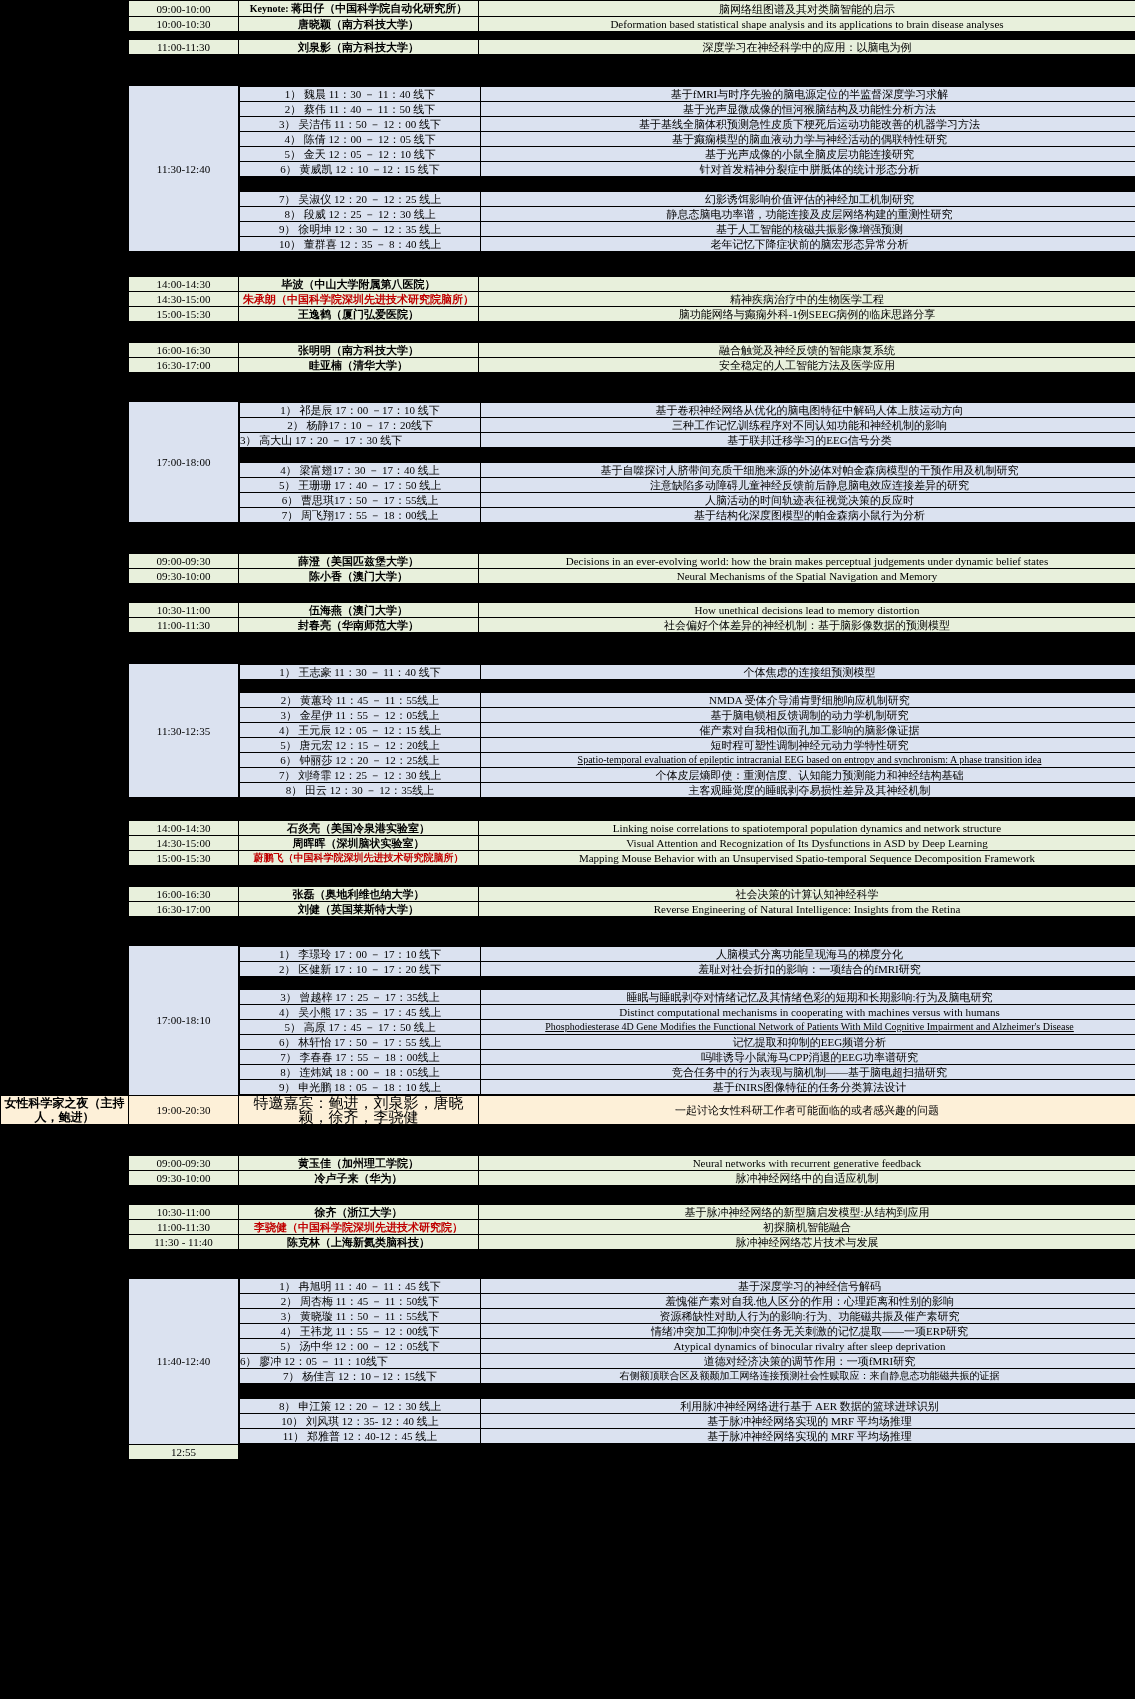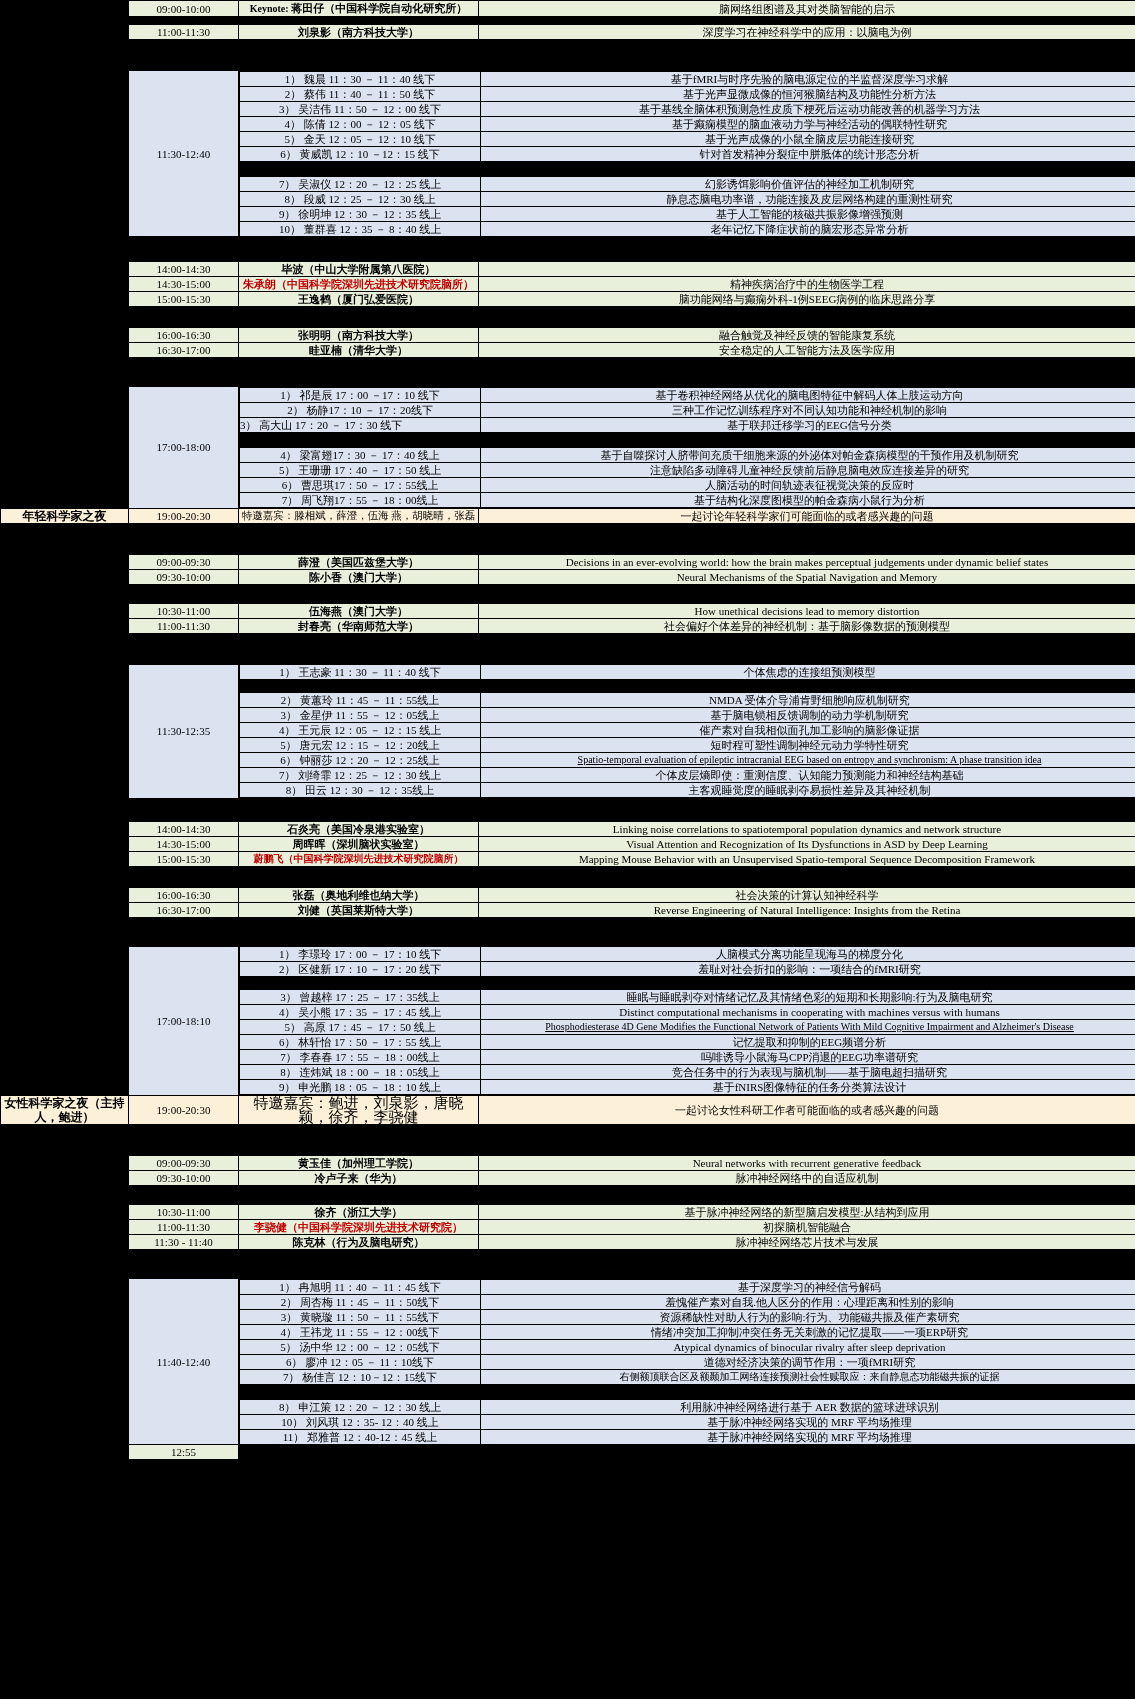--- a/index.html
+++ b/index.html
@@ -38,20 +38,26 @@
         <col class="c3">
       </colgroup>
 
   <tbody>
         <tr>
     <td class="c0" style="background:#000"></td>
     <td class="cell green">09:00-10:00</td>
     <td class="cell green"><span class="kw">Keynote:</span> <span class="name">蒋田仔（中国科学院自动化研究所）</span></td>
     <td class="cell green">脑网络组图谱及其对类脑智能的启示</td>
   </tr>
+  <tr>
+    <td style="background:#000"></td>
+    <td class="cell green">10:00-10:30</td>
+    <td class="cell green name">唐晓颖（南方科技大学）</td>
+    <td class="cell green lat">Deformation based statistical shape analysis and its applications to brain disease analyses</td>
+  </tr>
   <tr class="spacer-row">
           <td colspan="4"></td>
         </tr>
   <tr>
     <td style="background:#000"></td>
     <td class="cell green">11:00-11:30</td>
     <td class="cell green name">刘泉影（南方科技大学）</td>
     <td class="cell green">深度学习在神经科学中的应用：以脑电为例</td>
   </tr>
   <tr class="spacer-row">
@@ -191,26 +197,20 @@
                 </tr>
         <tr>
                   <td class="blue" style="text-align:center"><span>7）</span>&nbsp;<span>周飞翔17：55 － 18：00线上</span></td>
                   <td class="blue" style="text-align:center">基于结构化深度图模型的帕金森病小鼠行为分析</td>
                 </tr>
       </tbody>
             </table>
     </td>
   </tr>
 
-  <tr>
-    <td class="cell sess">年轻科学家之夜</td>
-    <td class="cell cream">19:00-20:30</td>
-    <td class="cell cream" style="font-size:10.5px">特邀嘉宾：滕相斌，薛澄，伍海 燕，胡晓晴，张磊</td>
-    <td class="cell cream">一起讨论年轻科学家们可能面临的或者感兴趣的问题</td>
-  </tr>
 
   <tr class="spacer-row">
           <td colspan="4" style="height:30px"></td>
         </tr>
 
   <tr>
           <td style="background:#000"></td>
     <td class="cell green">09:00-09:30</td>
     <td class="cell green name">薛澄（美国匹兹堡大学）</td>
     <td class="cell green lat">Decisions in an ever-evolving world: how the brain makes perceptual judgements under dynamic belief states</td>
@@ -419,21 +419,21 @@
         </tr>
   <tr>
           <td style="background:#000"></td>
     <td class="cell green">11:00-11:30</td>
     <td class="cell green nm-red">李骁健（中国科学院深圳先进技术研究院）</td>
     <td class="cell green">初探脑机智能融合</td>
         </tr>
   <tr>
           <td style="background:#000"></td>
     <td class="cell green">11:30 - 11:40</td>
-    <td class="cell green name">陈克林（行为及脑电研究）</td>
+    <td class="cell green name">陈克林（上海新氦类脑科技）</td>
     <td class="cell green">脉冲神经网络芯片技术与发展</td>
         </tr>
 
   <tr class="spacer-row">
           <td colspan="4" style="height:28px"></td>
         </tr>
 
   <tr>
     <td style="background:#000"></td>
     <td class="cell blue">11:40-12:40</td>
@@ -454,21 +454,21 @@
                 </tr>
         <tr>
                   <td class="blue" style="text-align:center"><span>4）</span>&nbsp;<span>王祎龙 11：55 － 12：00线下</span></td>
                   <td class="blue" style="text-align:center">情绪冲突加工抑制冲突任务无关刺激的记忆提取——一项ERP研究</td>
                 </tr>
         <tr>
                   <td class="blue" style="text-align:center"><span>5）</span>&nbsp;<span>汤中华 12：00 － 12：05线下</span></td>
                   <td class="blue lat" style="text-align:center">Atypical dynamics of binocular rivalry after sleep deprivation</td>
                 </tr>
         <tr>
-                  <td class="blue" style="text-align:center"><span>6）</span>&nbsp;<span>廖冲 12：05 － 11：10线下</span></td>
+                  <td class="blue" style="text-align:left"><span>6）</span>&nbsp;<span>廖冲 12：05 － 11：10线下</span></td>
                   <td class="blue" style="text-align:center">道德对经济决策的调节作用：一项fMRI研究</td>
                 </tr>
         <tr>
                   <td class="blue" style="text-align:center"><span>7）</span>&nbsp;<span>杨佳言 12：10－12：15线下</span></td>
                   <td class="blue" style="text-align:center;font-size:10px">右侧额顶联合区及额颞加工网络连接预测社会性赎取应：来自静息态功能磁共振的证据</td>
                 </tr>
         <tr>
                   <td colspan="2" style="background:#000;height:14px;border:none"></td>
                 </tr>
         <tr>

